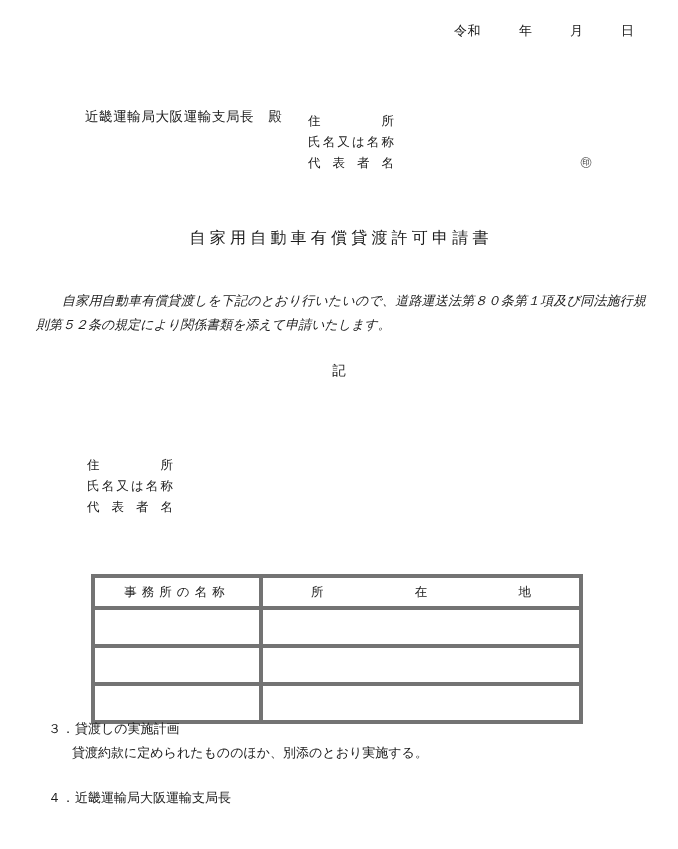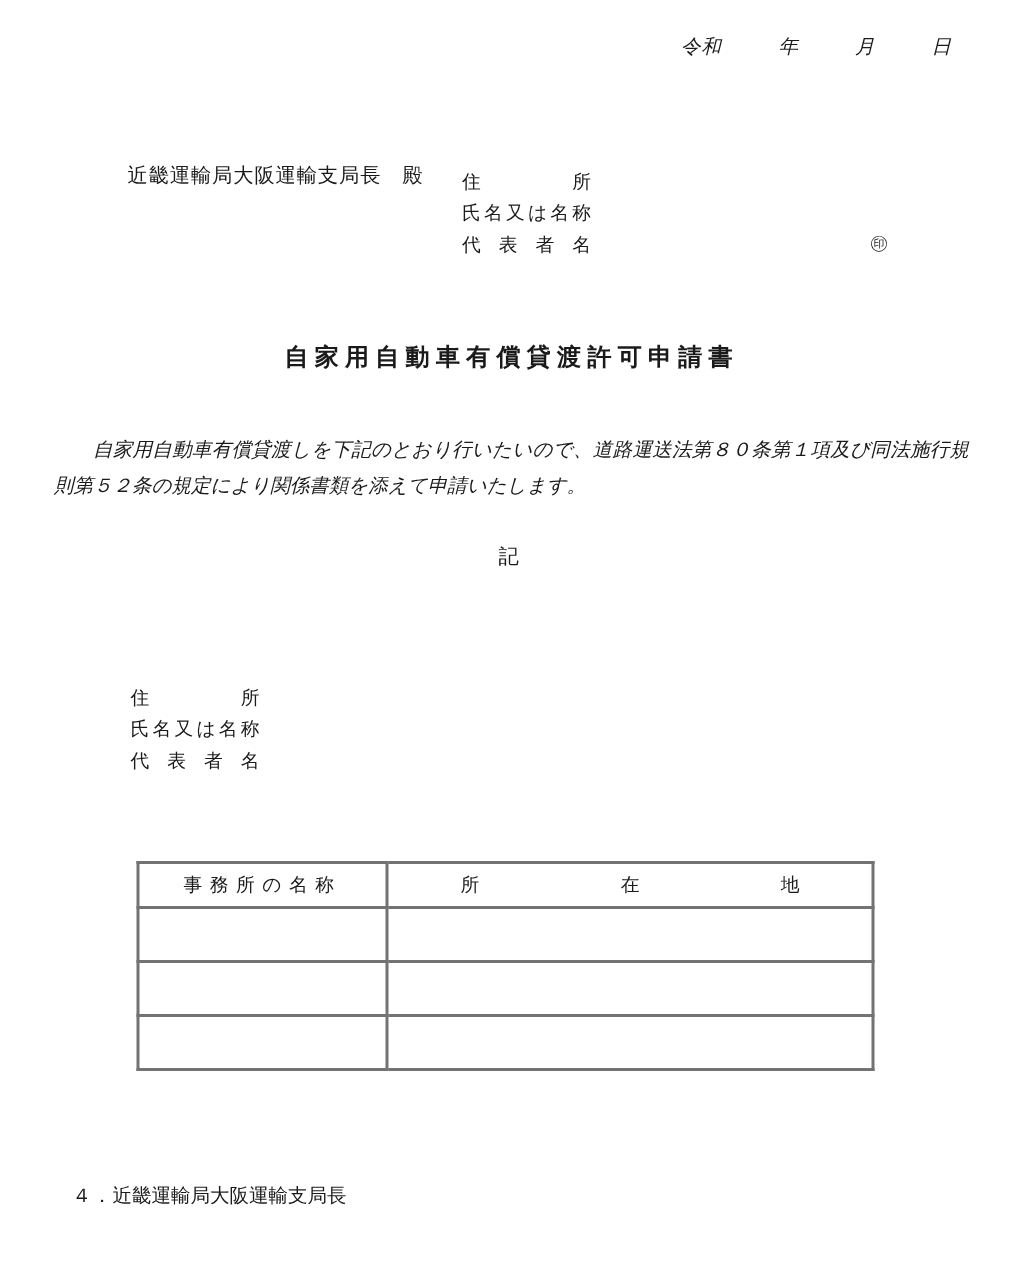--- a/index.html
+++ b/index.html
@@ -24,21 +24,20 @@
 
   
   .date-line {
     position: absolute;
     top: 22px;
     left: 0;
     right: 44px;
     text-align: right;
     font-size: 13px;
     letter-spacing: 0;
-    font-style: italic;
   }
   .date-line .era      { letter-spacing: 0.5px; }
   .date-line .slot     { display: inline-block; width: 38px; }
   .date-line .unit     { }
 
   
   .addressee {
     position: absolute;
     top: 64px;
     left: 85px;
@@ -82,21 +81,21 @@
   .contact-paren .gap { display: inline-block; width: 38px; }
 
   
   .doc-title {
     position: absolute;
     top: 228px;
     left: 0;
     right: 0;
     text-align: center;
     font-size: 16px;
-    font-weight: 700;
+    font-weight: 400;
     letter-spacing: 4.2px;
     text-indent: 4.2px;
   }
 
   
   .body-para {
     position: absolute;
     top: 289px;
     left: 36px;
     width: 610px;
@@ -153,21 +152,21 @@
   
   .office-table {
     position: absolute;
     top: 574px;
     left: 91px;
     width: 492px;
     border-collapse: collapse;
     table-layout: fixed;
   }
   .office-table td {
-    border: 2px solid #737373;
+    border: 4px solid #737373;
     height: 33px;
     font-size: 12.5px;
     padding: 0 6px;
     vertical-align: middle;
   }
   .office-table .col-name { width: 152px; }
   .office-table thead td {
     text-align: center;
     height: 28px;
   }
@@ -249,18 +248,22 @@
         <td class="col-name"></td>
         <td></td>
       </tr>
       <tr>
         <td class="col-name"></td>
         <td></td>
       </tr>
     </tbody>
   </table>
 
+  <div class="item item-3">
+    <span class="num">３．</span><span>貸渡しの実施計画</span>
+    <span class="sub">貸渡約款に定められたもののほか、別添のとおり実施する。</span>
+  </div>
 
   <div class="item item-4">
     <span class="num">４．</span><span>近畿運輸局大阪運輸支局長</span>
   </div>
 
 </div>
 
 </body></html>

